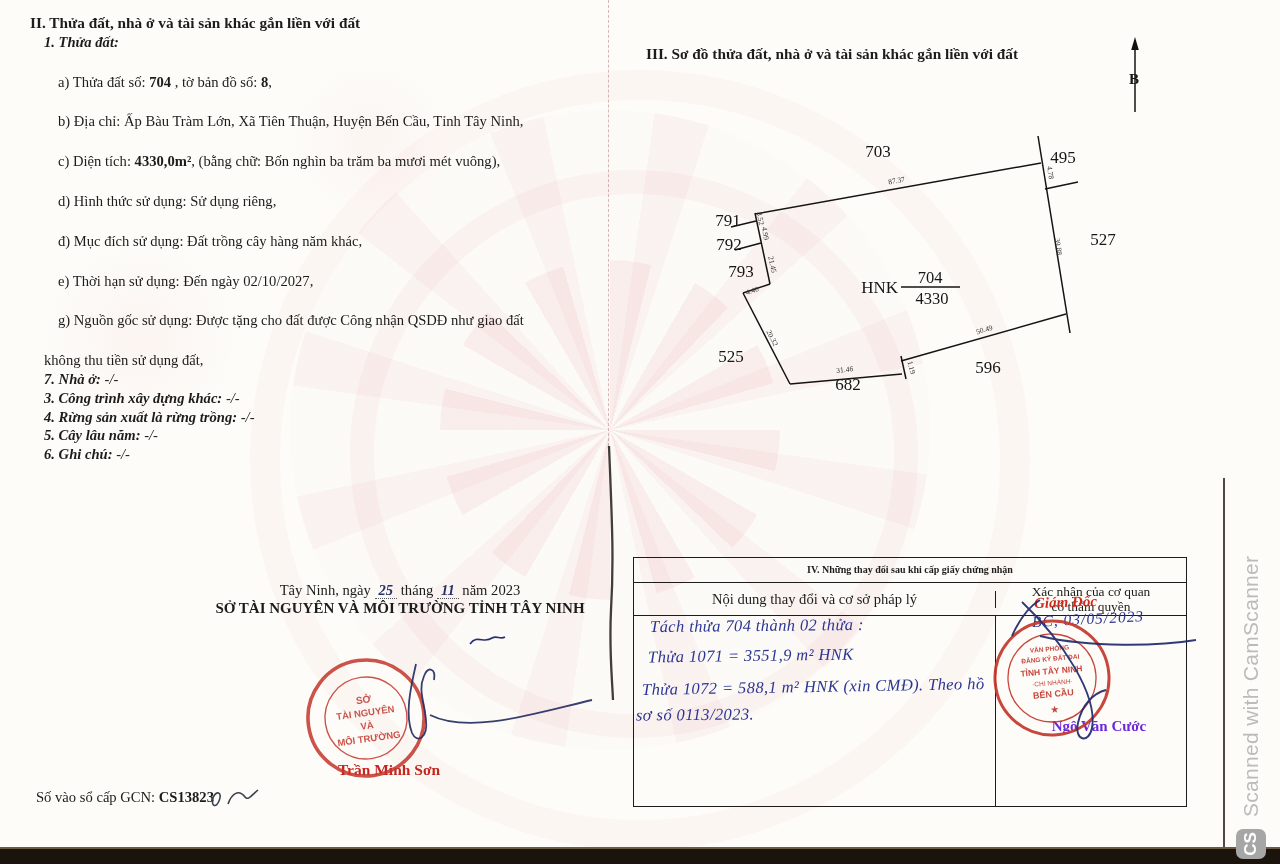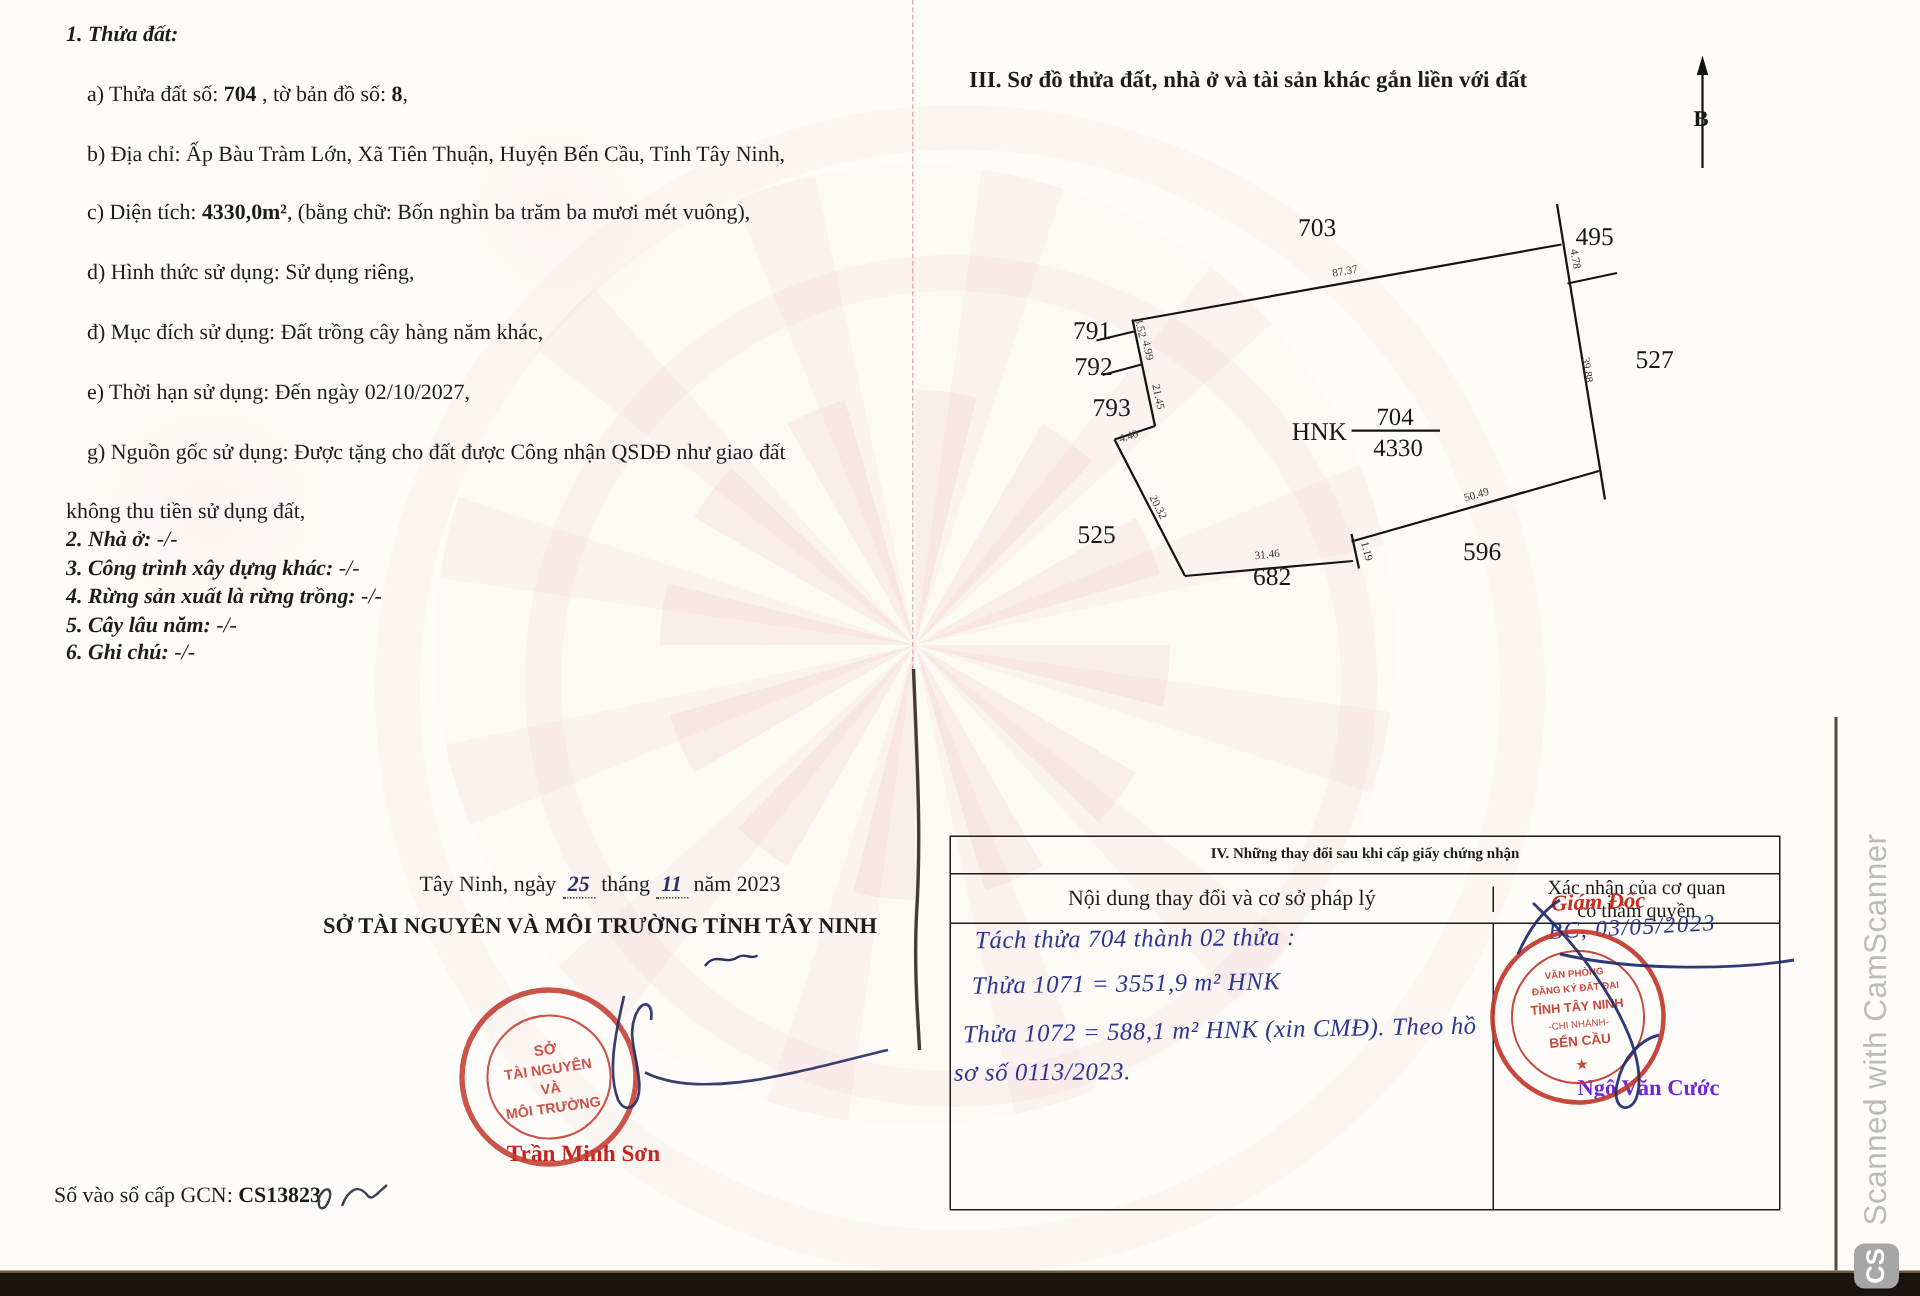--- a/index.html
+++ b/index.html
@@ -28,21 +28,21 @@
   .dl{padding-left:28px;margin-top:21px;}
   .dl.cont{padding-left:14px;}
   .b{font-weight:700;}
   .ni{padding-left:14px;font-weight:700;font-style:italic;}
   .ni .val{font-weight:400;}
   
   .sigblock{position:absolute;left:180px;top:582px;width:440px;text-align:center;z-index:2;}
   .dateline{font-size:14.6px;}
   .hwnum{color:#27306d;font-style:italic;font-weight:700;border-bottom:1.5px dotted #555;padding:0 4px;
          font-family:"Liberation Serif",serif;}
-  .org{font-weight:700;font-size:15px;margin-top:11px;}
+  .org{font-weight:700;font-size:15px;margin-top:1px;}
   .kt{font-weight:700;font-size:14.6px;}
   .deputy{font-weight:700;font-size:14.6px;}
   .signer1{position:absolute;left:309px;top:761px;width:160px;text-align:center;
            color:#c5251d;font-weight:700;font-size:15.5px;z-index:4;}
   .footer{position:absolute;left:36px;top:789px;font-size:14.6px;z-index:2;}
   
   .stamp1{position:absolute;left:303px;top:655px;z-index:5;transform:rotate(-8deg);opacity:.86;}
   .stamp2{position:absolute;left:990px;top:616px;z-index:5;transform:rotate(-5deg);opacity:.92;}
   .stamp1 text,.stamp2 text{fill:#c4382d;font-family:"Liberation Sans",sans-serif;}
   
@@ -93,33 +93,34 @@
 
   <div class="gu gu1"></div>
   <div class="gu gu2"></div>
   <div class="gu gu3"></div>
   <div class="gu gu4"></div>
   <div class="blob blob1"></div>
   <div class="blob blob2"></div>
   <div class="fold-dotted"></div>
 
   <section class="sec2">
+    <div class="h2">II. Thửa đất, nhà ở và tài sản khác gắn liền với đất</div>
     <div class="subh">1. Thửa đất:</div>
     <div id="sec2-lines">
         <div class="dl"><span>a) Thửa đất số: </span><span class="b">704</span><span>            , tờ bản đồ số: </span><span class="b">8</span><span>,</span></div>
         <div class="dl"><span>b) Địa chỉ: Ấp Bàu Tràm Lớn, Xã Tiên Thuận, Huyện Bến Cầu, Tỉnh Tây Ninh,</span></div>
         <div class="dl"><span>c) Diện tích: </span><span class="b">4330,0m²</span><span>, (bằng chữ: Bốn nghìn ba trăm ba mươi mét vuông),</span></div>
         <div class="dl"><span>d) Hình thức sử dụng: Sử dụng riêng,</span></div>
         <div class="dl"><span>đ) Mục đích sử dụng: Đất trồng cây hàng năm khác,</span></div>
         <div class="dl"><span>e) Thời hạn sử dụng: Đến ngày 02/10/2027,</span></div>
         <div class="dl"><span>g) Nguồn gốc sử dụng: Được tặng cho đất được Công nhận QSDĐ như giao đất</span></div>
         <div class="dl cont"><span>không thu tiền sử dụng đất,</span></div>
       </div>
     <div id="sec2-numbered">
-        <div class="ni"><span>2. Nhà ở:</span><span class="val"> -/-</span></div>
+        <div class="ni"><span>7. Nhà ở:</span><span class="val"> -/-</span></div>
         <div class="ni"><span>3. Công trình xây dựng khác:</span><span class="val"> -/-</span></div>
         <div class="ni"><span>4. Rừng sản xuất là rừng trồng:</span><span class="val"> -/-</span></div>
         <div class="ni"><span>5. Cây lâu năm:</span><span class="val"> -/-</span></div>
         <div class="ni"><span>6. Ghi chú:</span><span class="val"> -/-</span></div>
       </div>
   </section>
 
   <div class="sigblock">
     <div class="dateline">
       <span>Tây Ninh, ngày</span>

